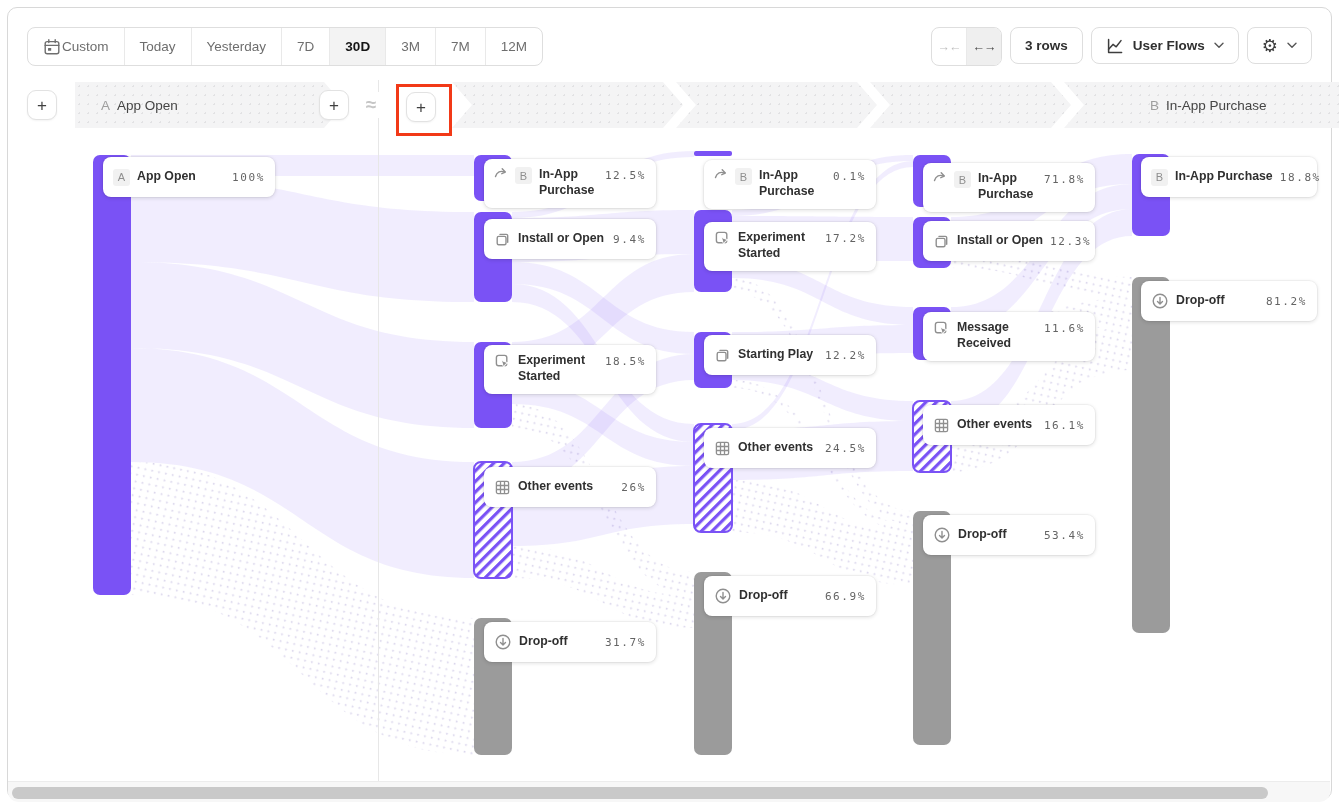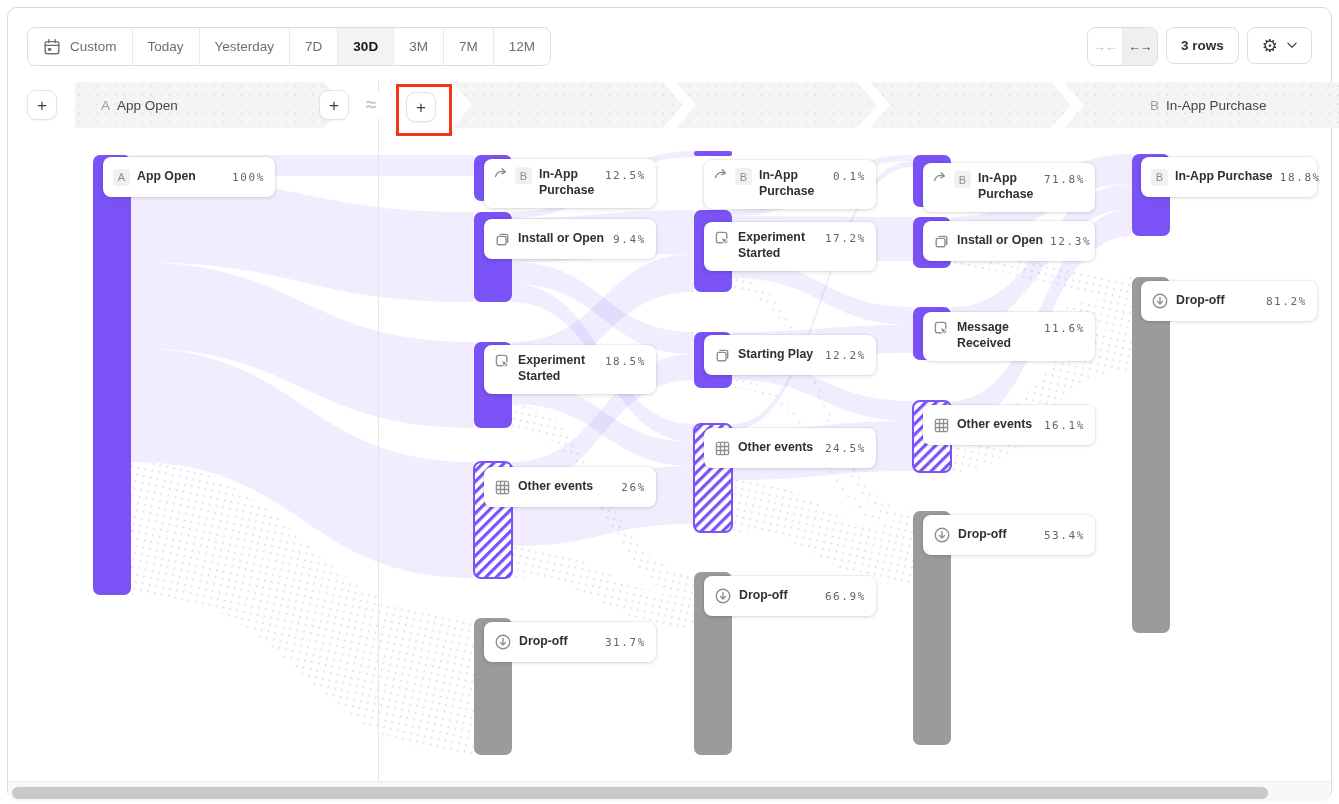--- a/index.html
+++ b/index.html
@@ -5,21 +5,21 @@
   html,body{margin:0;padding:0;background:#fff;}
   body{width:1339px;height:804px;position:relative;overflow:hidden;
        font-family:"Liberation Sans",sans-serif;-webkit-font-smoothing:antialiased;}
   #stage{position:absolute;inset:0;}
   .frame{position:absolute;left:7px;top:7px;width:1323px;height:791px;
          border:1px solid #d8d8d8;border-radius:10px;pointer-events:none;}
 
   
   .toolbar-left{position:absolute;left:27px;top:27px;height:37px;display:flex;
     border:1px solid #dedede;border-radius:8px;background:#fff;overflow:hidden;}
-  .dr-item{display:flex;align-items:center;gap:9px;padding:0 15px;font-size:13.5px;
+  .dr-item{display:flex;align-items:center;gap:1px;padding:0 15px;font-size:13.5px;
     color:#6e6e6e;border-right:1px solid #e9e9e9;cursor:pointer;white-space:nowrap;}
   .dr-item:last-child{border-right:none;}
   .dr-item.active{background:#f3f3f3;color:#161616;font-weight:700;}
   .toolbar-right{position:absolute;right:27px;top:27px;height:37px;display:flex;gap:8px;}
   .btn{height:37px;border:1px solid #dedede;border-radius:8px;background:#fff;
     display:flex;align-items:center;gap:9px;padding:0 14px;font-size:13.5px;
     color:#2f2f2f;font-weight:600;cursor:pointer;font-family:inherit;}
   .seg{height:37px;border:1px solid #dedede;border-radius:8px;background:#fff;
     display:flex;overflow:hidden;}
   .seg-cell{width:34px;display:flex;align-items:center;justify-content:center;
@@ -179,20 +179,30 @@
       </div>
       <div class="seg-cell active">
         <span>←→</span>
       </div>
     </div>
 
     <button class="btn">
       <span>3 rows</span>
     </button>
 
+    <button class="btn">
+      <svg class="tb-icon" width="18" height="18" viewBox="0 0 18 18" fill="none" stroke="#3d3d3d" stroke-width="1.5" stroke-linecap="round" stroke-linejoin="round">
+        <path d="M2.6 2.6 V15.4 H15.6"></path>
+        <path d="M2.6 12.2 L7 7.4 L10.2 9.8 L15 3.6"></path>
+      </svg>
+      <span>User Flows</span>
+      <svg class="tb-icon" width="10" height="7" viewBox="0 0 10 7" fill="none" stroke="#555" stroke-width="1.4" stroke-linecap="round" stroke-linejoin="round">
+          <path d="M1 1.2 L5 5.2 L9 1.2"></path>
+        </svg>
+    </button>
 
     <button class="btn">
       <span class="gear">⚙</span>
       <svg class="tb-icon" width="10" height="7" viewBox="0 0 10 7" fill="none" stroke="#555" stroke-width="1.4" stroke-linecap="round" stroke-linejoin="round">
           <path d="M1 1.2 L5 5.2 L9 1.2"></path>
         </svg>
     </button>
   </div>
 
   <div id="band-row">

